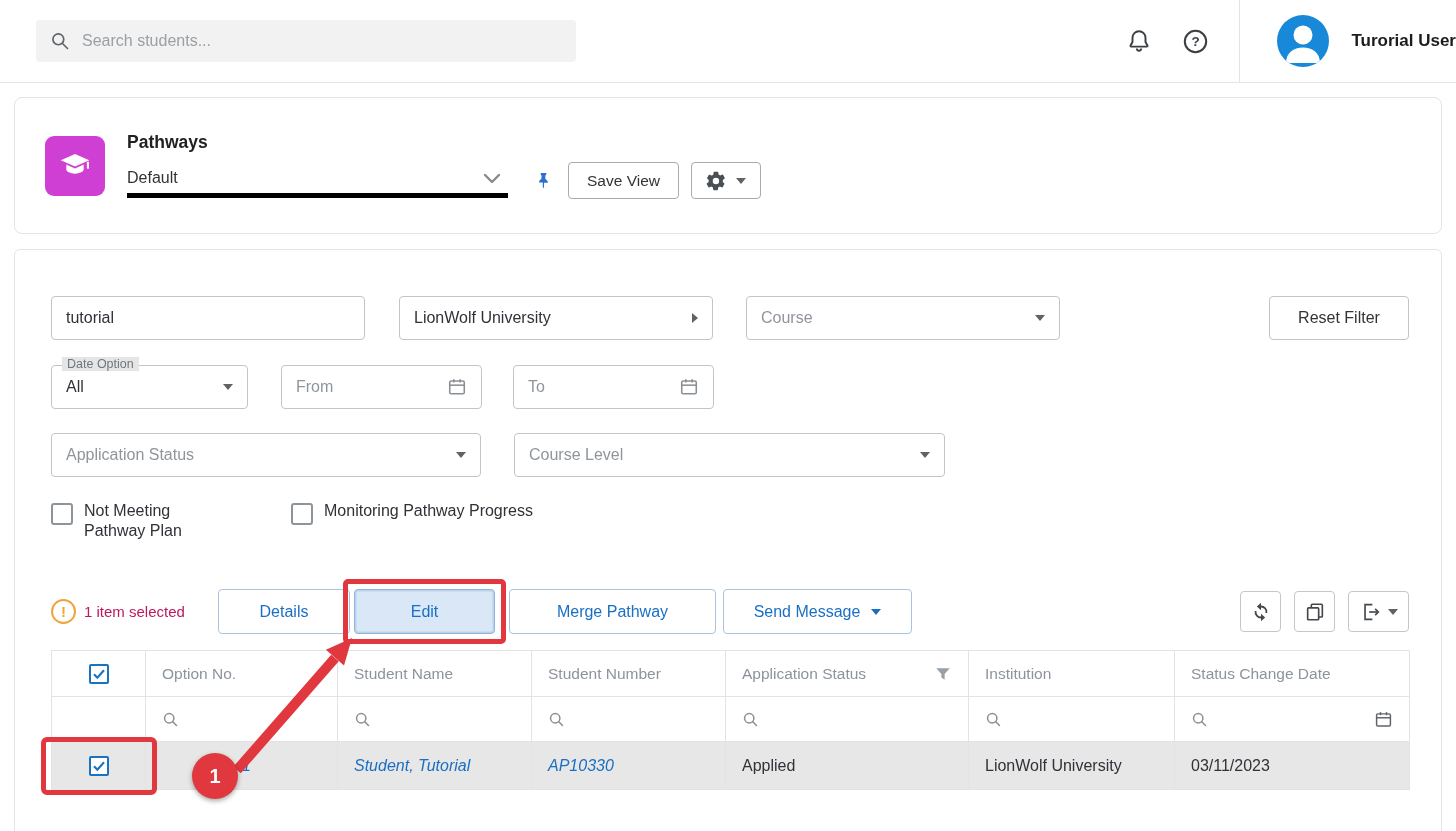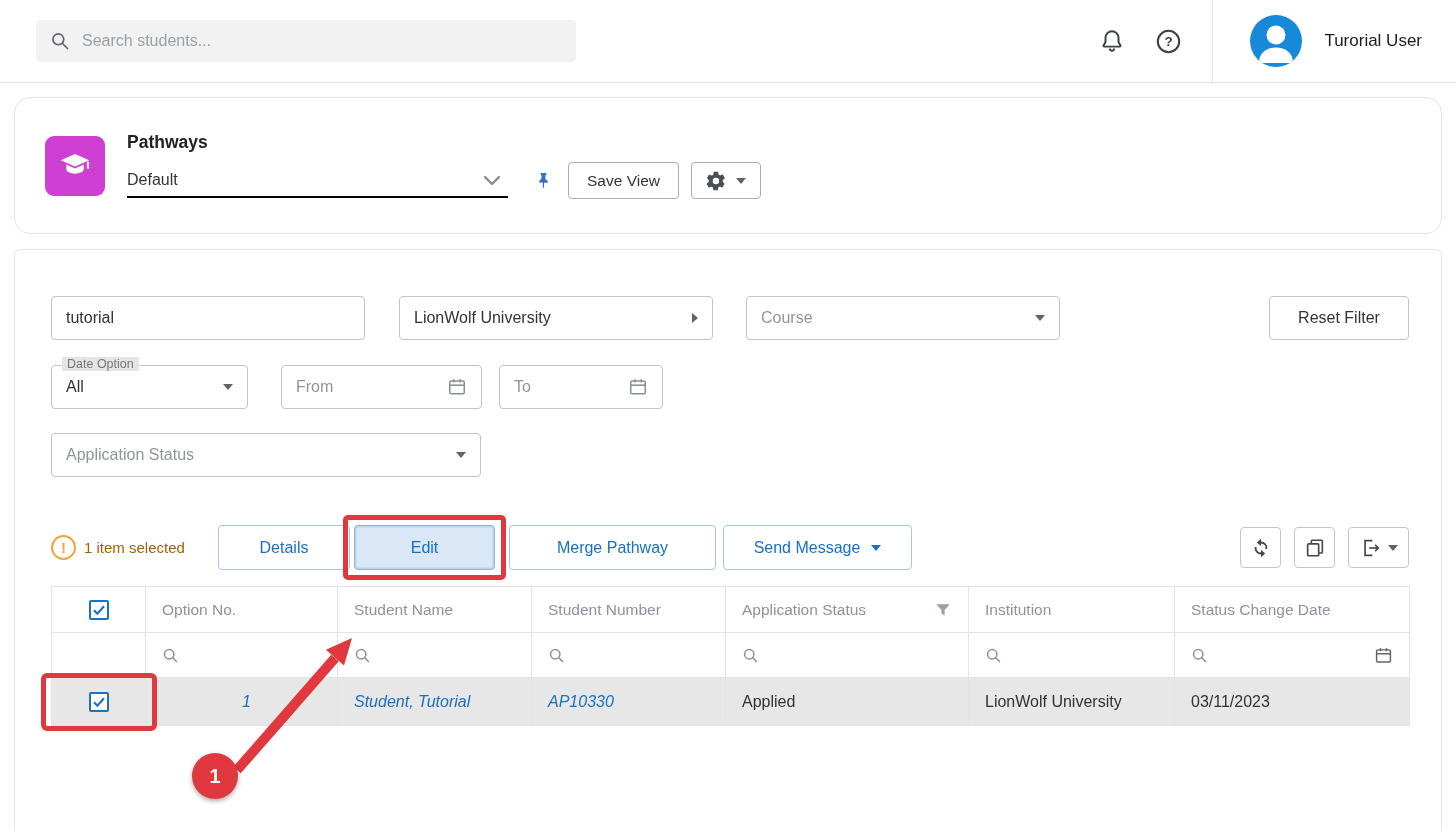--- a/index.html
+++ b/index.html
@@ -13,29 +13,29 @@
   
   .topbar { height:83px; display:flex; align-items:center; padding-left:36px; border-bottom:1px solid #e4e4e4; background:#fff; }
   .search-box { width:540px; height:42px; background:#f2f2f2; border-radius:4px; display:flex; align-items:center; padding:0 14px; gap:12px; }
   .search-box input { border:none; outline:none; background:transparent; font-size:16px; color:#3c4043; width:100%; font-family:"Liberation Sans",sans-serif; }
   .search-box input::placeholder { color:#9aa0a6; }
   .topbar-right { margin-left:auto; display:flex; align-items:center; height:100%; }
   .icon-plain { background:none; border:none; cursor:pointer; display:flex; align-items:center; justify-content:center; }
   .tb-gap { width:30px; }
   .topbar-divider { width:1px; height:100%; background:#e4e4e4; margin:0 0 0 30px; }
   .avatar { width:52px; height:52px; margin-left:37px; }
-  .user-name { font-weight:normal; font-size:17px; color:#1c1c1c; margin-left:22px; padding-right:34px; white-space:nowrap; }
-
-  
-  .pathways-card { margin:14px 14px 0 14px; border:1px solid #e4e4e4; border-radius:16px; height:137px; display:flex; align-items:center; padding-left:30px; }
+  .user-name { font-weight:bold; font-size:17px; color:#1c1c1c; margin-left:22px; white-space:nowrap; }
+
+  
+  .pathways-card { margin:14px 14px 0 14px; border:1px solid #e4e4e4; border-radius:8px; height:137px; display:flex; align-items:center; padding-left:30px; }
   .pathways-icon { width:60px; height:60px; border-radius:9px; background:var(--pathways-pink,#cf3fd3); display:flex; align-items:center; justify-content:center; flex:0 0 auto; }
   .pathways-stack { margin-left:22px; display:flex; flex-direction:column; }
   .pathways-title { font-weight:bold; font-size:17.5px; color:#222; margin-bottom:9px; }
   .pathways-row { display:flex; align-items:center; }
-  .view-select { width:381px; height:34px; display:flex; align-items:center; justify-content:space-between; border-bottom:2px solid #000000; cursor:pointer; padding-right:4px; }
+  .view-select { width:381px; height:34px; display:flex; align-items:center; justify-content:space-between; border-bottom:5px solid #000000; cursor:pointer; padding-right:4px; }
   .view-select .val { font-size:16px; color:#333; }
   .pin-btn { margin-left:26px; }
   .save-view-btn { margin-left:15px; height:37px; padding:0 18px; border:1px solid #ababab; border-radius:4px; background:#fff; font-size:15.5px; color:#333; cursor:pointer; font-family:"Liberation Sans",sans-serif; }
   .gear-btn { margin-left:12px; height:37px; width:70px; border:1px solid #ababab; border-radius:4px; background:#fff; display:flex; align-items:center; justify-content:center; gap:9px; cursor:pointer; }
 
   
   .main-card { margin:15px 14px 0 14px; border:1px solid #e4e4e4; border-radius:6px; height:620px; padding:46px 32px 0 36px; position:relative; background:#fff; }
 
   .filter-row { display:flex; align-items:center; }
   .outlined { height:44px; border:1px solid #c4c4c4; border-radius:4px; background:#fff; display:flex; align-items:center; padding:4px 14px; position:relative; }
@@ -54,21 +54,21 @@
   .row3 { margin-top:24px; }
 
   .check-row { margin-top:24px; display:flex; align-items:flex-start; }
   .cb-lg { width:22px; height:22px; border:2px solid #8f9499; border-radius:3px; background:#fff; flex:0 0 auto; cursor:pointer; margin-top:2px; }
   .cb-label { font-size:16px; color:#2f3237; margin-left:11px; line-height:1.25; }
   .cb-label.wrap { width:118px; }
 
   
   .toolbar { margin-top:48px; display:flex; align-items:center; height:45px; }
   .info-badge { width:25px; height:25px; border-radius:50%; border:2.5px solid #f2a33c; color:#f2a33c; font-weight:bold; font-size:15px; display:flex; align-items:center; justify-content:center; flex:0 0 auto; }
-  .selected-text { width:118px; margin-left:8px; margin-right:16px; font-size:15px; color:#a16207; }
+  .selected-text { width:118px; margin-left:8px; margin-right:16px; font-size:15px; color:#be185d; }
   .tool-btn { height:45px; border:1px solid #abc4de; background:#fff; color:var(--accent-blue,#1a6fc4); font-size:16px; border-radius:4px; cursor:pointer; font-family:"Liberation Sans",sans-serif; display:inline-flex; align-items:center; justify-content:center; }
   .btn-details { width:132px; }
   .btn-edit { width:141px; background:#d9e7f6; border-color:#8fb3d9; box-shadow: inset 0 0 0 1.5px #bcd3ec; }
   .btn-merge { width:207px; margin-left:14px; }
   .btn-send { width:189px; margin-left:7px; gap:11px;text-align:center; }
   .edit-wrap { position:relative; display:inline-flex; margin-left:4px; }
   .toolbar-icons { margin-left:auto; display:flex; align-items:center; gap:13px; }
   .icon-btn { width:41px; height:41px; border:1px solid #c6c6c6; border-radius:4px; background:#fff; display:flex; align-items:center; justify-content:center; color:#44484c; cursor:pointer; gap:6px; }
   .icon-btn.wide { width:61px; }
 
@@ -210,40 +210,50 @@
       <span class="ph">From</span>
       <span>
         <svg viewBox="0 0 22 22" width="20" height="20">
             <rect x="3" y="4.5" width="16" height="14" rx="1.5" fill="none" stroke="#8a8f94" stroke-width="1.7"></rect>
             <line x1="3" y1="9" x2="19" y2="9" stroke="#8a8f94" stroke-width="1.7"></line>
             <line x1="7.5" y1="2.5" x2="7.5" y2="6" stroke="#8a8f94" stroke-width="1.7"></line>
             <line x1="14.5" y1="2.5" x2="14.5" y2="6" stroke="#8a8f94" stroke-width="1.7"></line>
           </svg>
       </span>
     </div>
-    <div class="outlined spread" style="width:164px; margin-left:17px">
+    <div class="outlined spread" style="width:201px; margin-left:31px">
       <span class="ph">To</span>
       <span>
         <svg viewBox="0 0 22 22" width="20" height="20">
             <rect x="3" y="4.5" width="16" height="14" rx="1.5" fill="none" stroke="#8a8f94" stroke-width="1.7"></rect>
             <line x1="3" y1="9" x2="19" y2="9" stroke="#8a8f94" stroke-width="1.7"></line>
             <line x1="7.5" y1="2.5" x2="7.5" y2="6" stroke="#8a8f94" stroke-width="1.7"></line>
             <line x1="14.5" y1="2.5" x2="14.5" y2="6" stroke="#8a8f94" stroke-width="1.7"></line>
           </svg>
       </span>
     </div>
   </div>
 
   <div class="filter-row row3">
     <div class="outlined spread" style="width:430px">
       <span class="ph">Application Status</span>
       <span class="caret-down"></span>
     </div>
-  </div>
-
+    <div class="outlined spread" style="width:431px; margin-left:33px">
+      <span class="ph">Course Level</span>
+      <span class="caret-down"></span>
+    </div>
+  </div>
+
+  <div class="check-row">
+    <span class="cb-lg"></span>
+    <span class="cb-label wrap">Not Meeting Pathway Plan</span>
+    <span class="cb-lg" style="margin-left:89px"></span>
+    <span class="cb-label">Monitoring Pathway Progress</span>
+  </div>
 
   <div class="toolbar">
     <span class="info-badge">!</span>
     <span class="selected-text">1 item selected</span>
     <button class="tool-btn btn-details">Details</button>
     <span class="edit-wrap">
       <button class="tool-btn btn-edit">Edit</button>
       <span class="anno-box-edit"></span>
     </span>
     <button class="tool-btn btn-merge">Merge Pathway</button>

